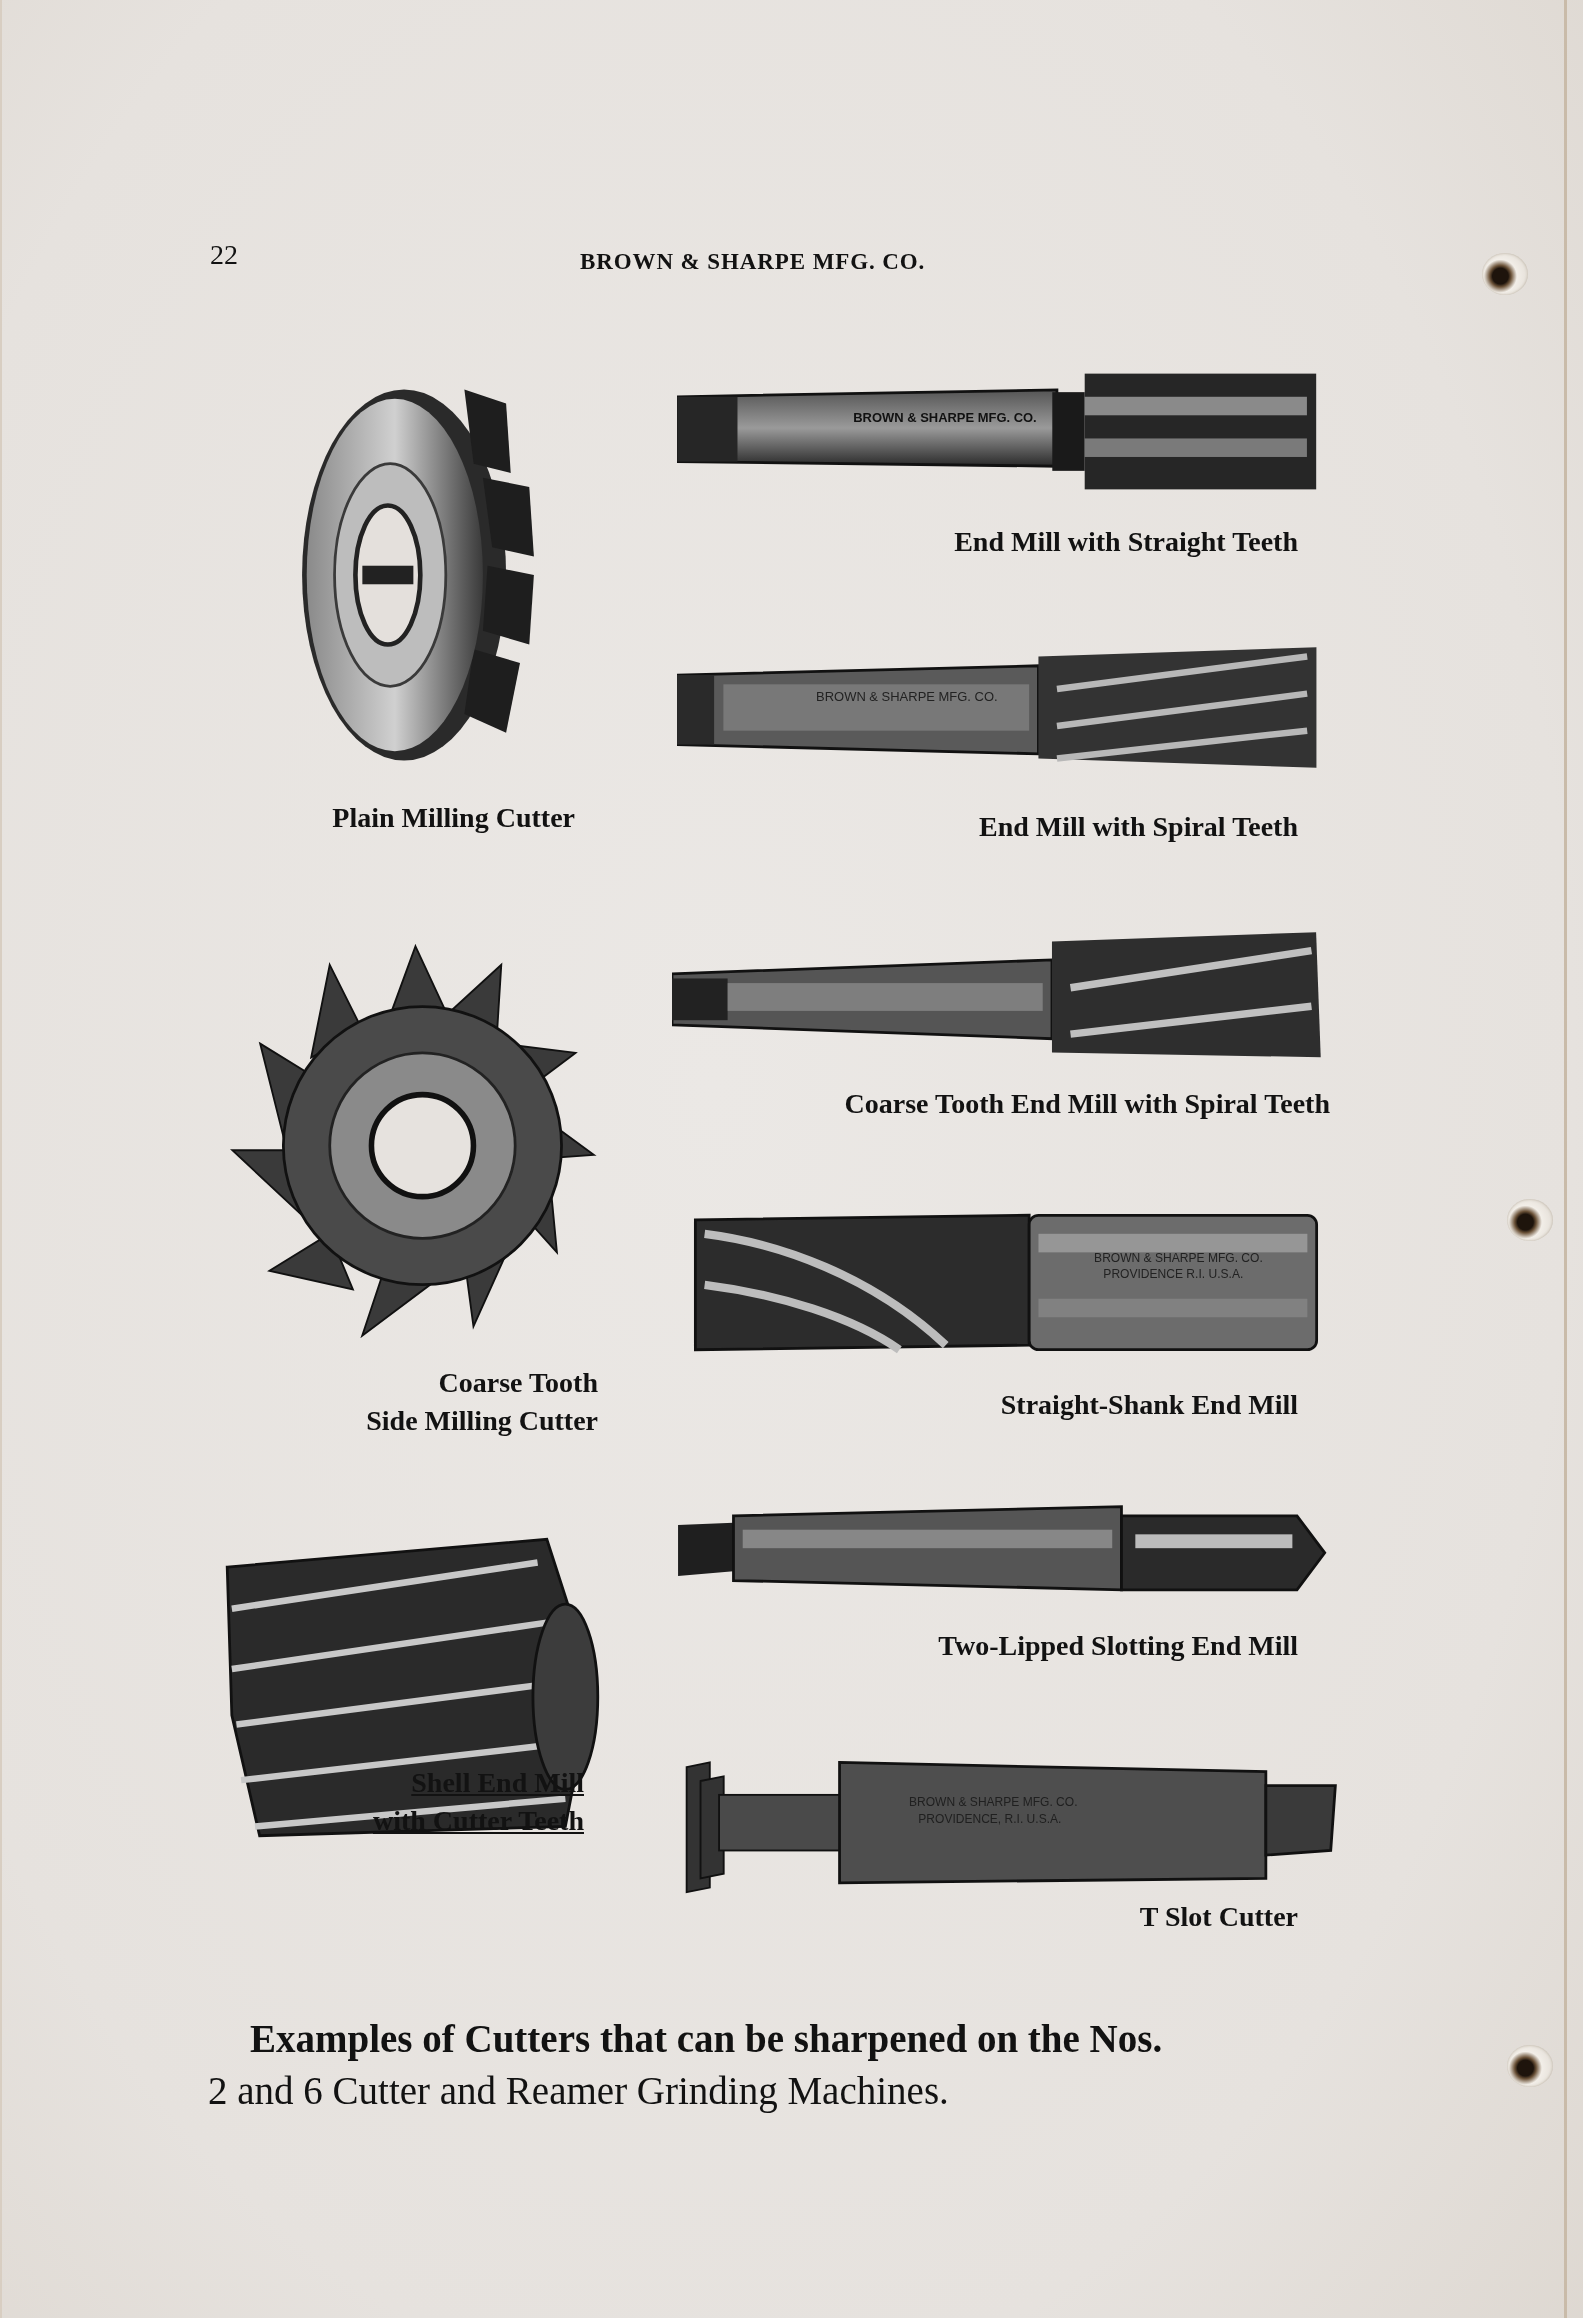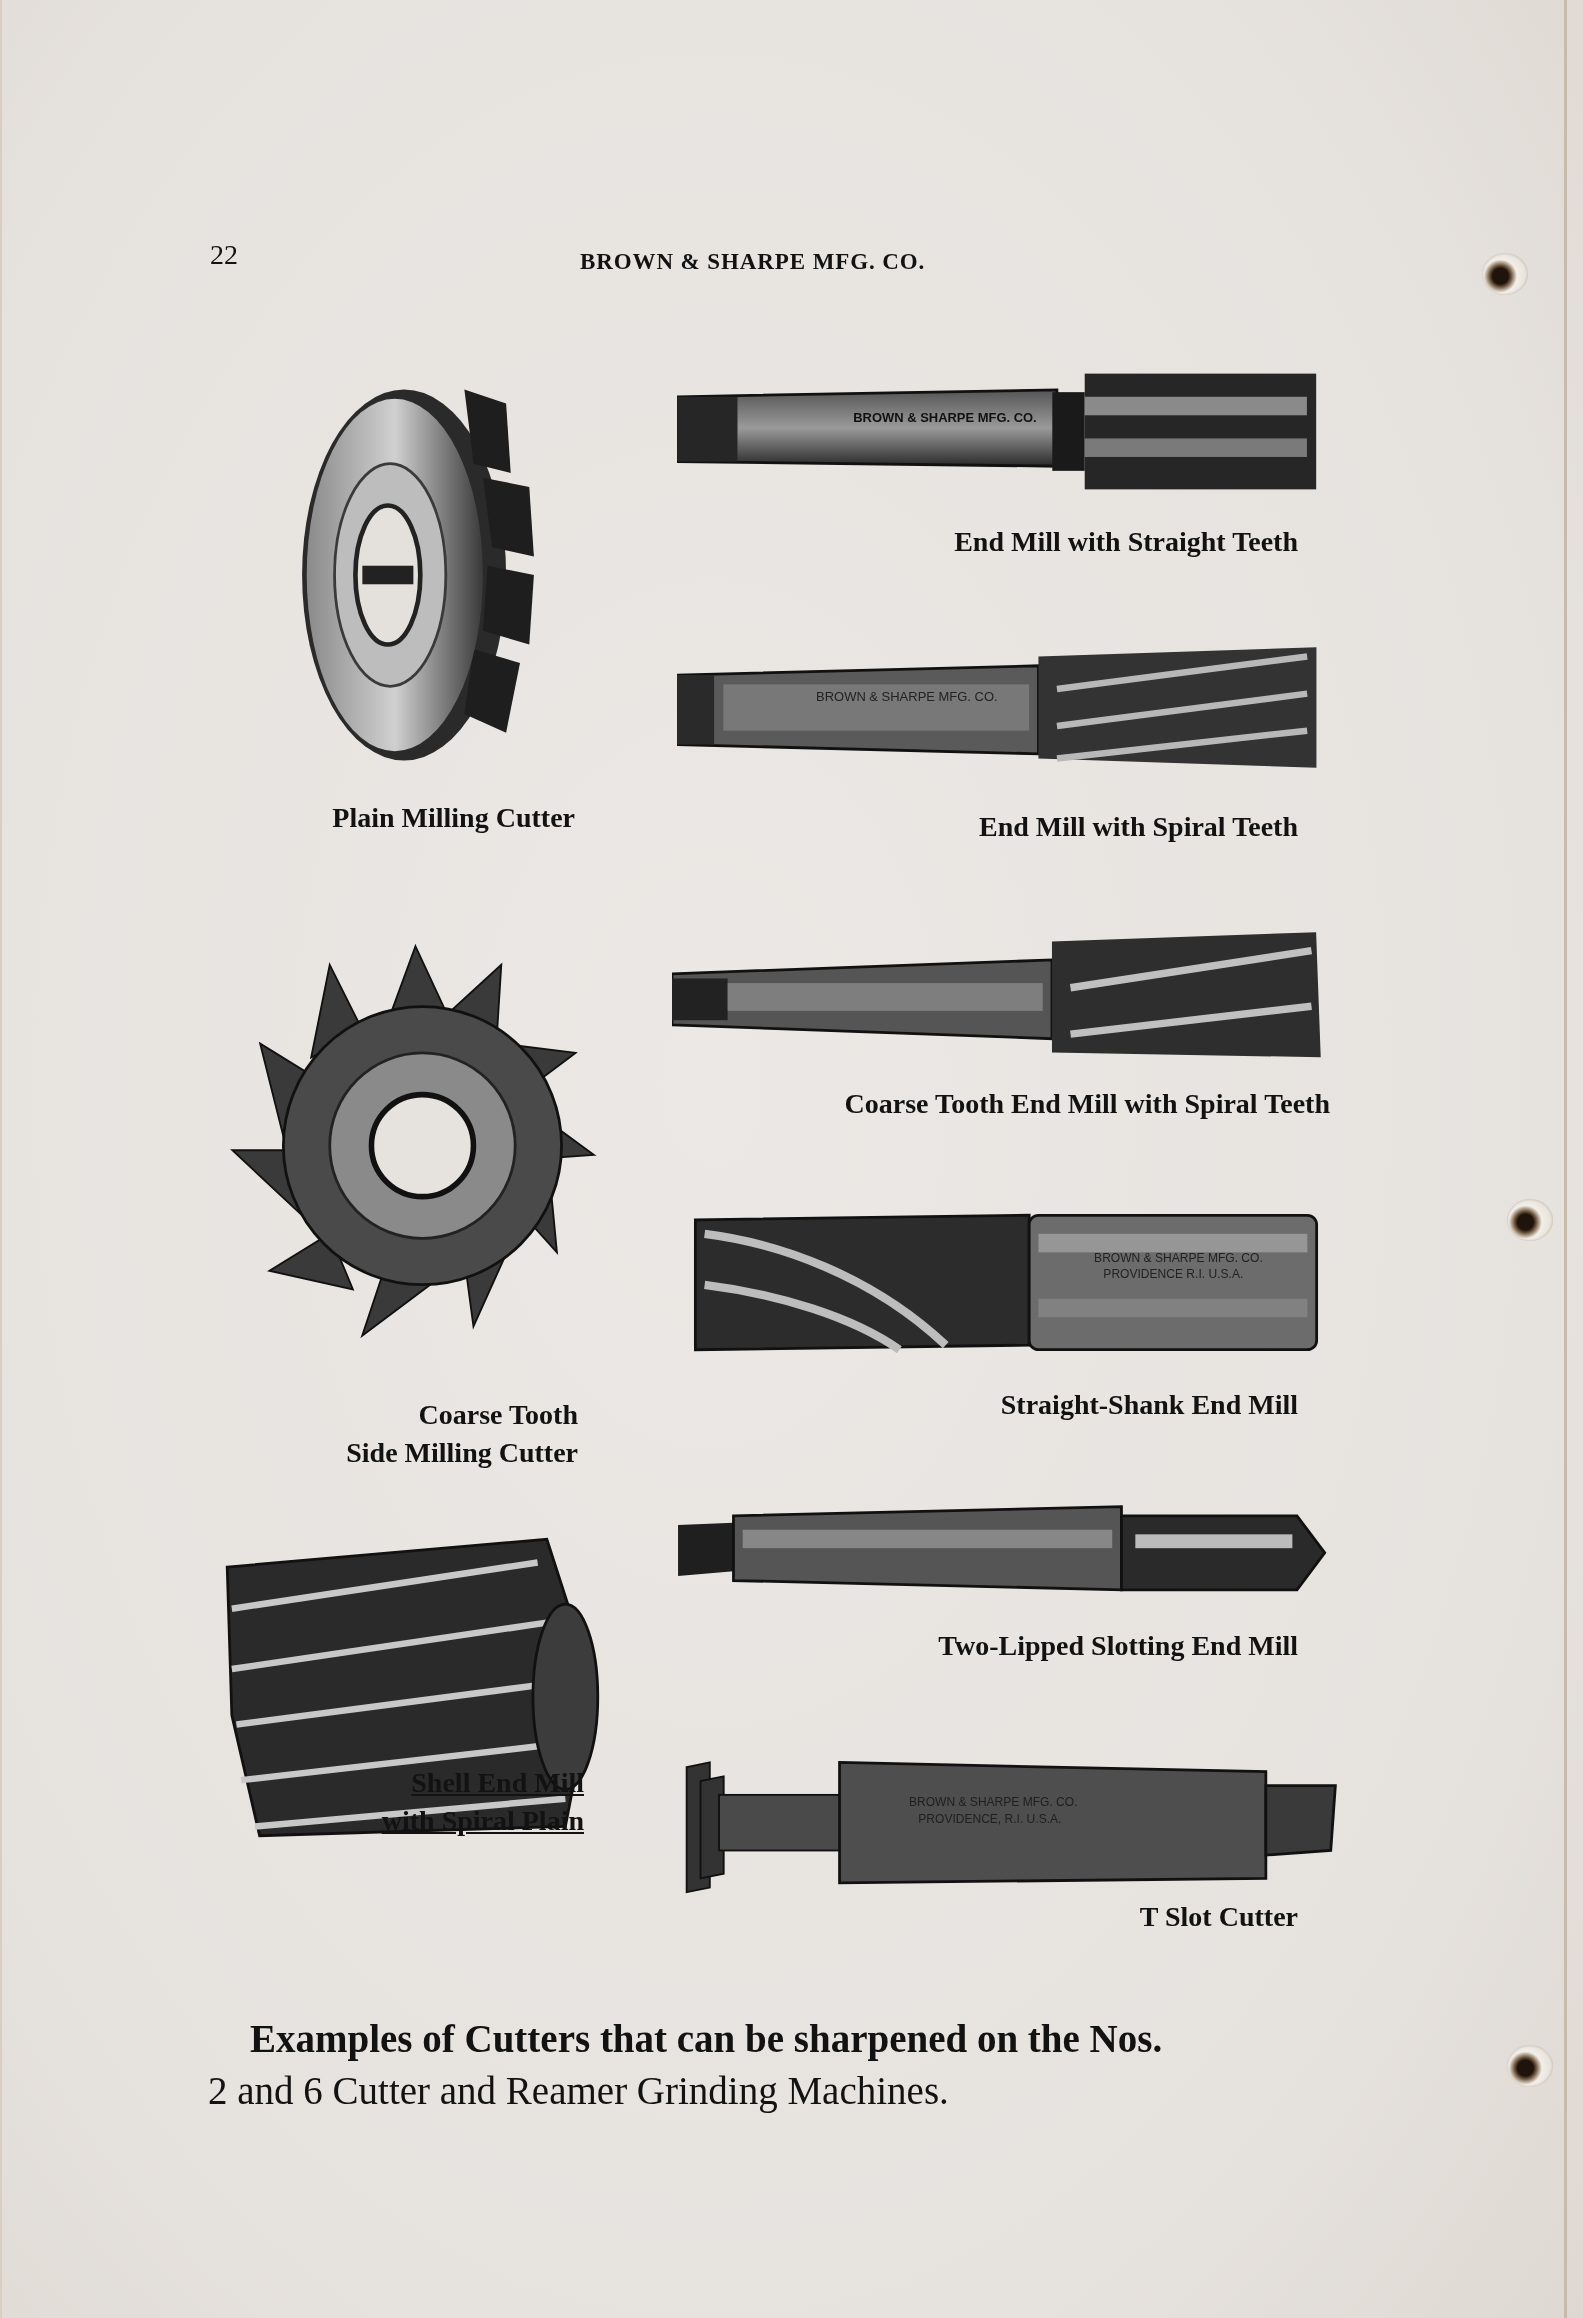--- a/index.html
+++ b/index.html
@@ -123,21 +123,21 @@
         <polygon points="100,720 230,640 280,760"></polygon>
         <polygon points="20,460 170,460 170,600"></polygon>
         <polygon points="80,230 210,310 130,430"></polygon>
         <polygon points="230,60 300,200 190,260"></polygon>
       </g>
       <circle cx="430" cy="450" r="300" fill="#4a4a4a" stroke="#111" stroke-width="6"></circle>
       <circle cx="430" cy="450" r="200" fill="#8a8a8a" stroke="#222" stroke-width="6"></circle>
       <circle cx="430" cy="450" r="110" fill="#e6e2de" stroke="#111" stroke-width="12"></circle>
     </svg>
   </div>
-  <div class="caption" style="left:216px; top:1364px; width:362px;margin-top:32px;">
+  <div class="caption" style="left:236px; top:1364px; width:362px;">
     <div>Coarse Tooth</div>
     <div>Side Milling Cutter</div>
   </div>
 
   <div class="figure" style="left:672px; top:932px; width:658px; height:130px;">
     <svg viewBox="0 0 1420 280">
       <polygon points="0,90 820,60 820,230 0,200" fill="#555" stroke="#111" stroke-width="6"></polygon>
       <rect x="0" y="100" width="120" height="90" fill="#222"></rect>
       <rect x="120" y="110" width="680" height="60" fill="#a0a0a0" opacity="0.55"></rect>
       <polygon points="820,20 1390,0 1400,270 820,260" fill="#2e2e2e"></polygon>
@@ -173,21 +173,21 @@
         <line x1="40" y1="300" x2="720" y2="200"></line>
         <line x1="50" y1="420" x2="740" y2="330"></line>
         <line x1="60" y1="540" x2="760" y2="460"></line>
         <line x1="90" y1="640" x2="760" y2="580"></line>
       </g>
       <ellipse cx="760" cy="360" rx="70" ry="200" fill="#3c3c3c" stroke="#111" stroke-width="6"></ellipse>
     </svg>
   </div>
   <div class="caption" style="left:241px; top:1764px; width:343px;text-decoration:underline;">
     <div>Shell End Mill</div>
-    <div>with Spiral Plain</div>
+    <div>with Cutter Teeth</div>
   </div>
 
   <div class="figure" style="left:677px; top:1502px; width:658px; height:97px;">
     <svg viewBox="0 0 1420 210">
       <polygon points="0,50 120,45 120,150 0,160" fill="#1f1f1f"></polygon>
       <polygon points="120,30 960,10 960,190 120,170" fill="#555" stroke="#111" stroke-width="6"></polygon>
       <rect x="140" y="60" width="800" height="40" fill="#a8a8a8" opacity="0.6"></rect>
       <polygon points="960,30 1340,30 1400,110 1340,190 960,190" fill="#2a2a2a" stroke="#111" stroke-width="6"></polygon>
       <rect x="990" y="70" width="340" height="30" fill="#bcbcbc"></rect>
     </svg>

